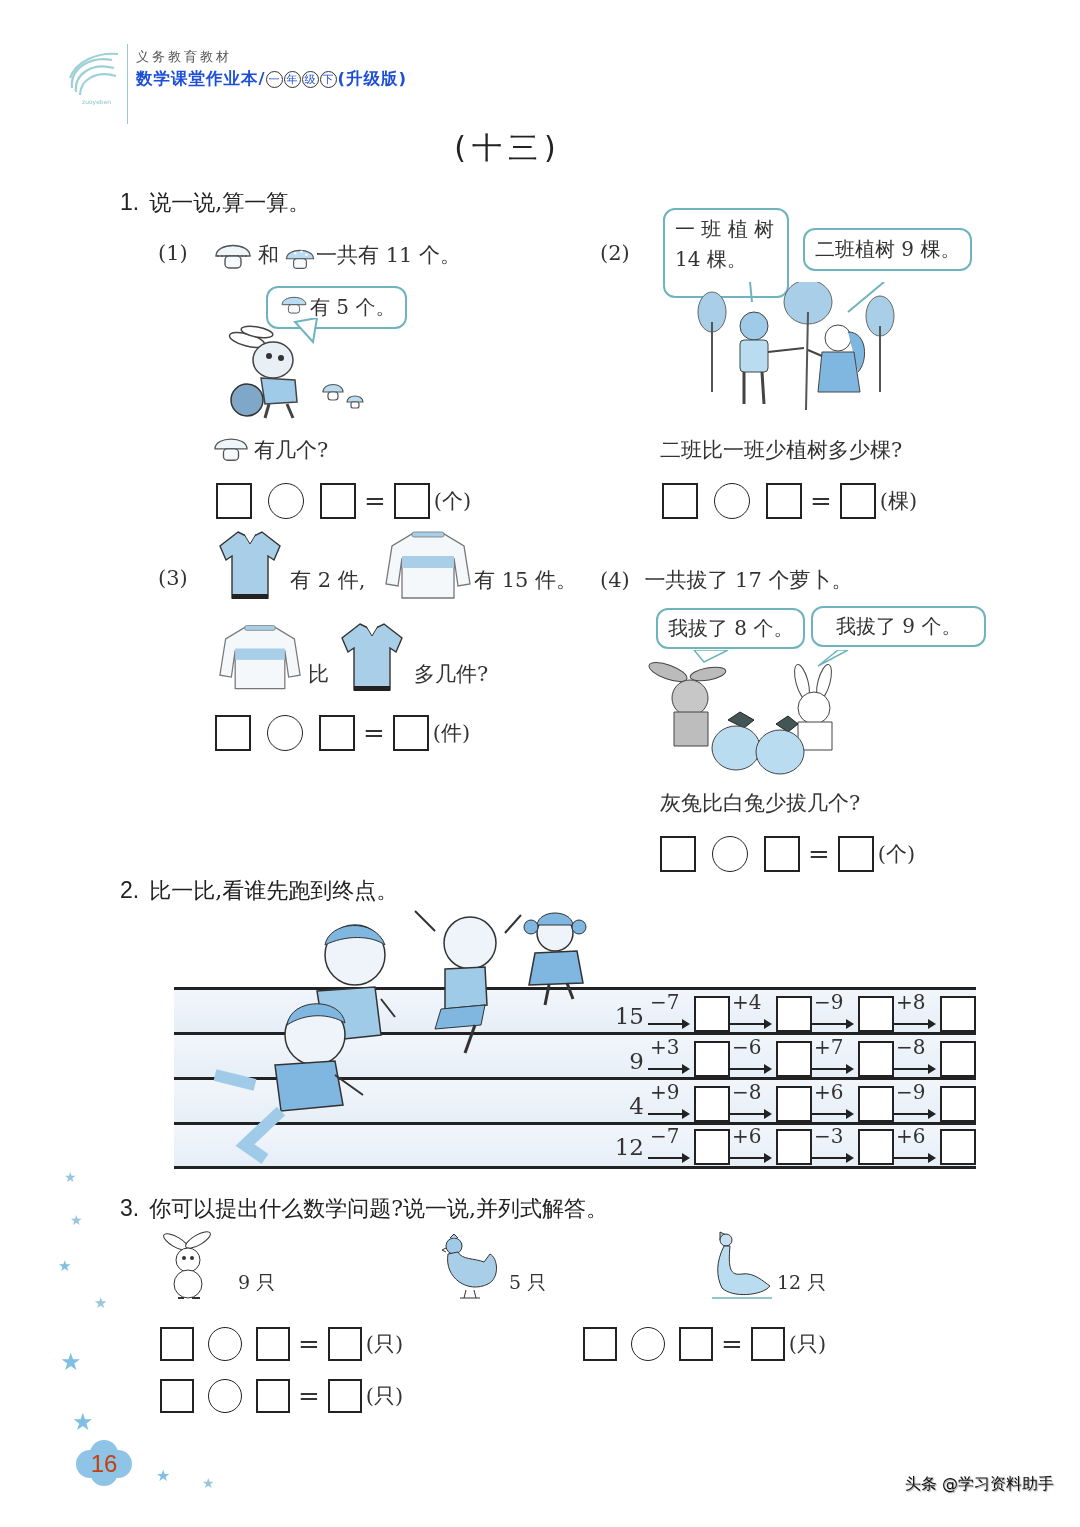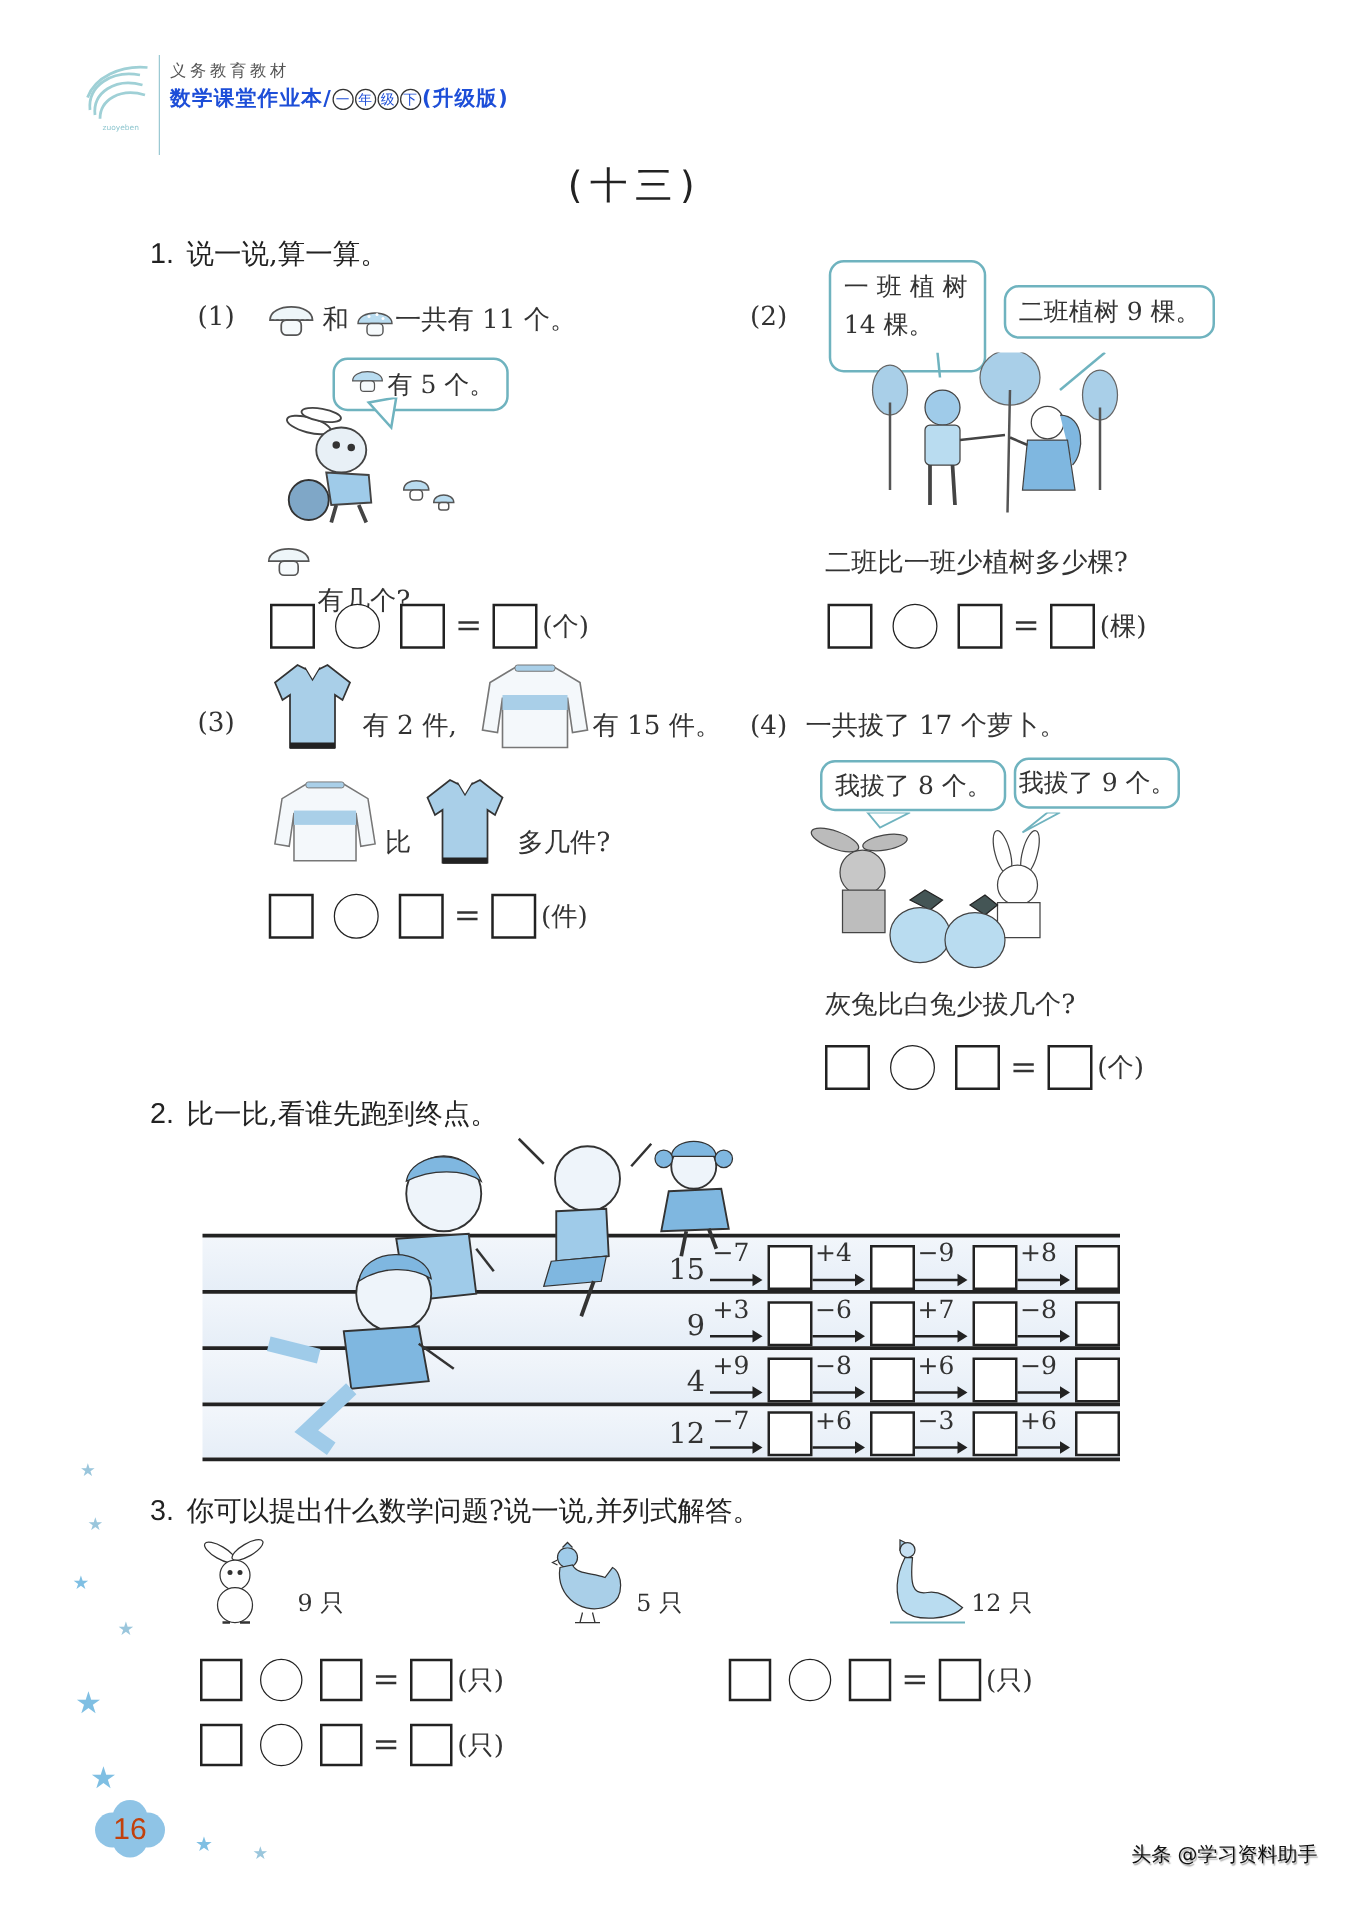--- a/index.html
+++ b/index.html
@@ -33,21 +33,21 @@
   .eq.small .ring { width: 34px; height: 34px; margin: 0 14px; }
 
   
   .bubble { position: absolute; border: 2px solid #6fb3bf; border-radius: 12px; background: #fff; font-size: 20px; color: #333; padding: 6px 10px; white-space: nowrap; }
 
   
   .illus { position: absolute; }
 
   
   .track { left: 158px; top: 987px; width: 802px; height: 182px; }
-  .lane { position: absolute; left: 4px; width: 734px; height: 45px; background: linear-gradient(#f2f6fb, #e6eef7); border-top: 3px solid #222; }
+  .lane { position: absolute; left: 16px; width: 802px; height: 45px; background: linear-gradient(#f2f6fb, #e6eef7); border-top: 3px solid #222; }
   .lane.last { border-bottom: 3px solid #222; }
   .chain { position: absolute; right: 0; display: flex; align-items: flex-end; height: 42px; }
   .start { font-size: 23px; color: #333; width: 40px; text-align: right; margin-right: 4px; line-height: 30px; padding-bottom: 3px; }
   .step { position: relative; width: 42px; height: 38px; margin-bottom: 2px; }
   .step .op { position: absolute; left: 2px; top: -2px; font-size: 20px; color: #333; line-height: 1; }
   .step .arr { position: absolute; left: 0; bottom: 7px; width: 38px; height: 2px; background: #222; }
   .step .arr::after { content: ""; position: absolute; right: -4px; top: -4px; border-left: 8px solid #222; border-top: 5px solid transparent; border-bottom: 5px solid transparent; }
   .tbox { width: 36px; height: 36px; border: 2px solid #222; background: #fff; margin-bottom: 2px; margin-left: 4px; }
 
   
@@ -118,21 +118,21 @@
   <path d="M44 86 L40 100 M62 86 L68 100" stroke="#444" stroke-width="3"></path>
   <path d="M98 74 C 98 64, 118 64, 118 74 Z" fill="#b9dcf0" stroke="#555" stroke-width="1.2"></path>
   <rect x="103" y="74" width="10" height="8" rx="3" fill="#fff" stroke="#555" stroke-width="1.2"></rect>
   <path d="M122 84 C 122 76, 138 76, 138 84 Z" fill="#b9dcf0" stroke="#555" stroke-width="1.2"></path>
   <rect x="126" y="84" width="8" height="6" rx="2" fill="#fff" stroke="#555" stroke-width="1.2"></rect>
 </svg>
 <svg class="illus" style="left:212px; top:432px;" width="38" height="32" viewBox="0 0 40 34">
   <path d="M3 18 C 3 4, 37 4, 37 18 Z" fill="#eef6f9" stroke="#555" stroke-width="1.4"></path>
   <rect x="12" y="18" width="16" height="12" rx="4" fill="#f6fafc" stroke="#555" stroke-width="1.4"></rect>
 </svg>
-<div class="abs txt" style="left:254px; top:436px;margin-top:30px;">有几个?</div>
+<div class="abs txt" style="left:254px; top:436px;">有几个?</div>
 <div class="abs eq" style="left:216px; top:482px;">
   <div class="box"></div>
   <div class="ring"></div>
   <div class="box"></div>
   <div class="eqsign">=</div>
   <div class="box"></div>
   <div class="unit">(个)</div>
 </div>
 
 <div class="abs txt" style="left:600px; top:241px;">(2)</div>
@@ -205,21 +205,21 @@
   <div class="unit">(件)</div>
 </div>
 
 <div class="abs txt" style="left:600px; top:566px;">
   <span>(4)</span>
   <span style="margin-left:8px;">一共拔了 17 个萝卜。</span>
 </div>
 <div class="bubble" style="left:656px; top:608px; padding:5px 10px;">
   <span>我拔了 8 个。</span>
 </div>
-<div class="bubble" style="left:811px; top:606px; padding:5px 2px;">
+<div class="bubble" style="left:811px; top:606px; padding:5px 23px;">
   <span>我拔了 9 个。</span>
 </div>
 <svg class="illus" style="left:648px; top:650px;" width="210" height="125" viewBox="0 0 210 125">
   <path d="M46 0 L80 0 L56 12 Z" fill="#fff" stroke="#6fb3bf" stroke-width="1.5"></path>
   <path d="M200 0 L170 16 L190 0 Z" fill="#fff" stroke="#6fb3bf" stroke-width="1.5"></path>
   <ellipse cx="20" cy="22" rx="20" ry="7" fill="#bbb" stroke="#444" transform="rotate(20 20 22)"></ellipse>
   <ellipse cx="60" cy="24" rx="18" ry="6" fill="#bbb" stroke="#444" transform="rotate(-10 60 24)"></ellipse>
   <circle cx="42" cy="48" r="18" fill="#c7c7c7" stroke="#444"></circle>
   <path d="M26 62 L60 62 L60 96 L26 96 Z" fill="#bdbdbd" stroke="#444"></path>
   <path d="M80 70 L92 62 L106 70 L96 78 Z" fill="#455" stroke="#222"></path>

